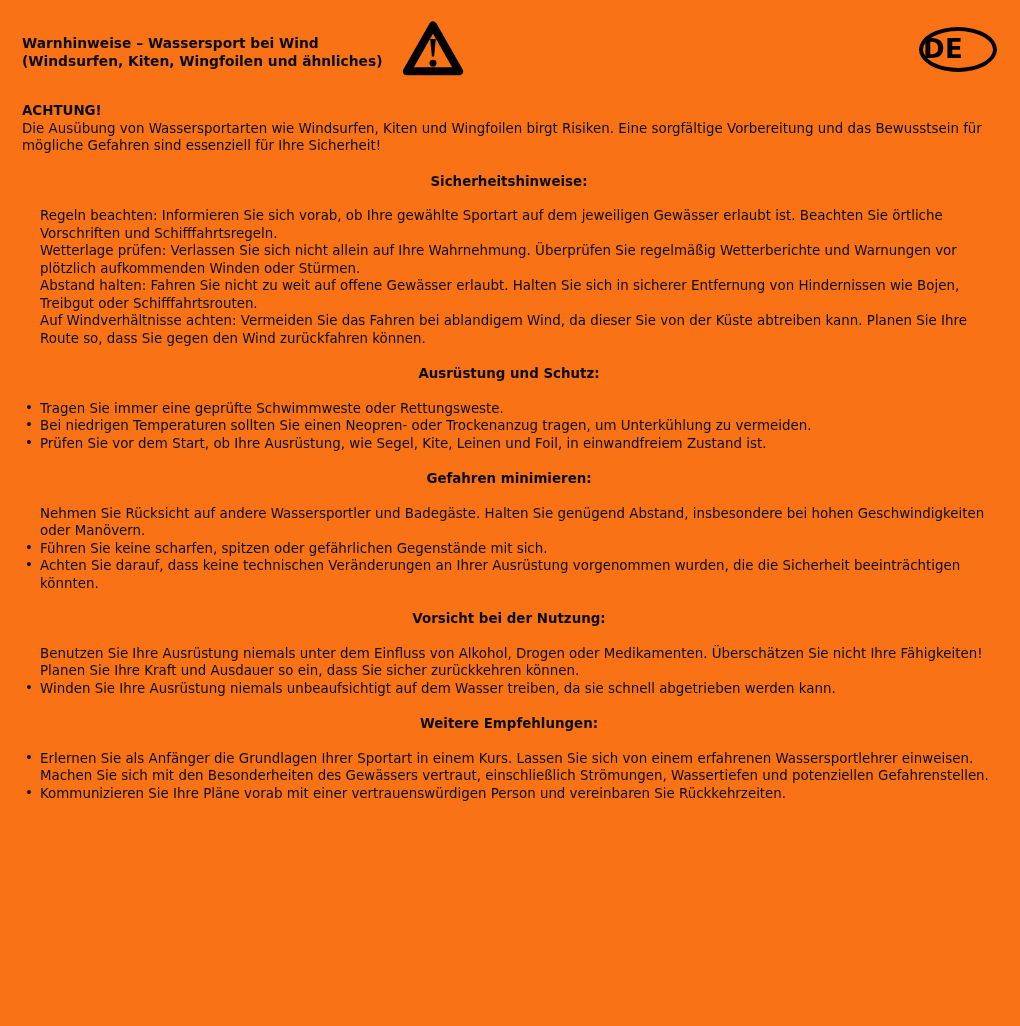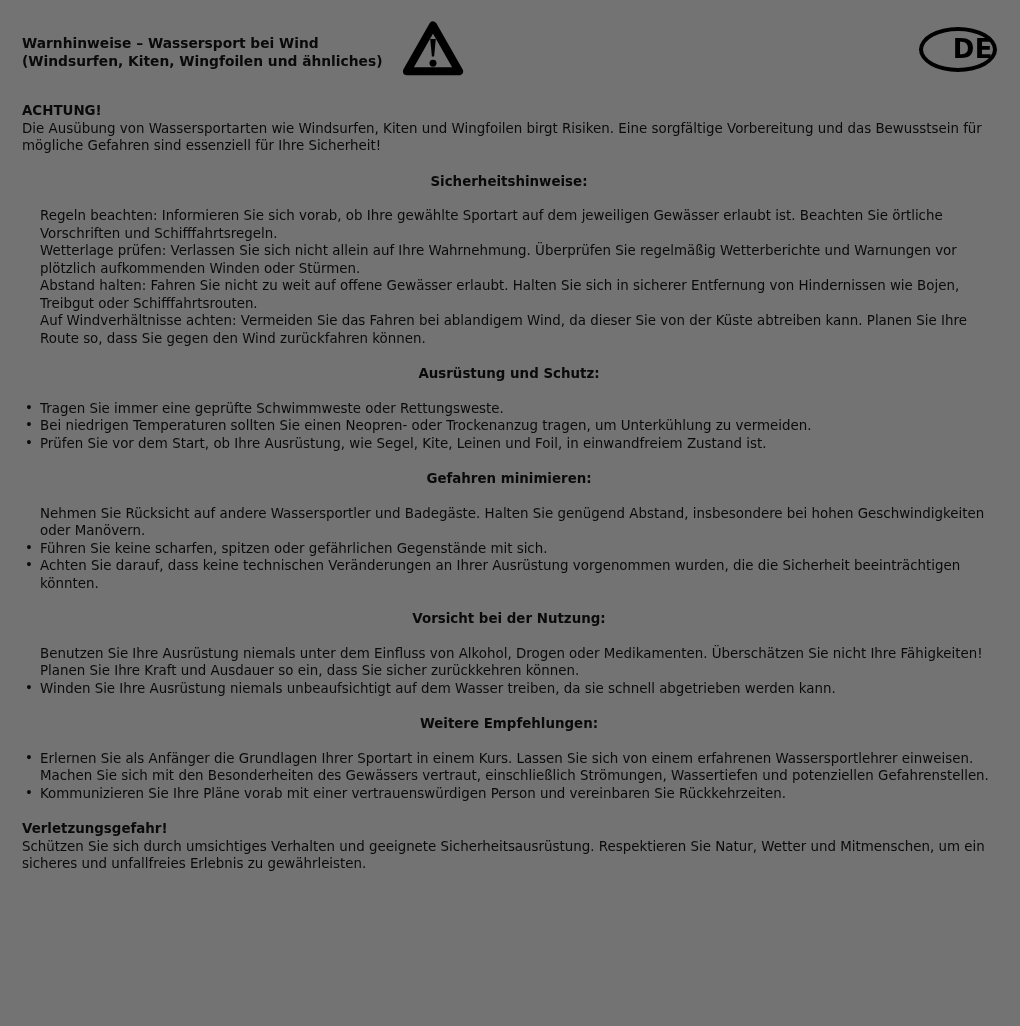--- a/index.html
+++ b/index.html
@@ -1,20 +1,20 @@
 <!DOCTYPE html>
 <html lang="de"><head>
 <meta charset="utf-8">
 <style>
   html, body { margin: 0; padding: 0; background: #ffffff; }
   .page {
     position: relative;
     width: 1020px;
     height: 1026px;
-    background: #737373;
+    background: #f97316;
     color: #0a0a0a;
     font-family: "DejaVu Sans", "Liberation Sans", sans-serif;
     font-size: 13.4px;
     line-height: 17.5px;
     overflow: hidden;
   }
 
   
   .doc-title {
     position: absolute;
@@ -36,21 +36,21 @@
     position: absolute;
     left: 919px;
     top: 27px;
     width: 78px;
     height: 45px;
     border: 4px solid #000;
     border-radius: 50%;
     box-sizing: border-box;
     display: flex;
     align-items: center;
-    justify-content: flex-end;
+    justify-content: flex-start;
     font-weight: 700;
     font-size: 26px;
     letter-spacing: 0.5px;
     color: #000;
   }
 
   
   .content {
     position: absolute;
     left: 22px;
@@ -157,19 +157,15 @@
       </div>
       <div class="item">
         <span class="item-text">Machen Sie sich mit den Besonderheiten des Gewässers vertraut, einschließlich Strömungen, Wassertiefen und potenziellen Gefahrenstellen.</span>
       </div>
       <div class="item">
         <span class="dot">•</span>
         <span class="item-text">Kommunizieren Sie Ihre Pläne vorab mit einer vertrauenswürdigen Person und vereinbaren Sie Rückkehrzeiten.</span>
       </div>
     </div>
 
-    <div class="section">
-      <div class="section-heading">Verletzungsgefahr!</div>
-      <div class="body-par">Schützen Sie sich durch umsichtiges Verhalten und geeignete Sicherheitsausrüstung. Respektieren Sie Natur, Wetter und Mitmenschen, um ein sicheres und unfallfreies Erlebnis zu gewährleisten.</div>
-    </div>
 
   </div>
 </div>
 
 </body></html>

